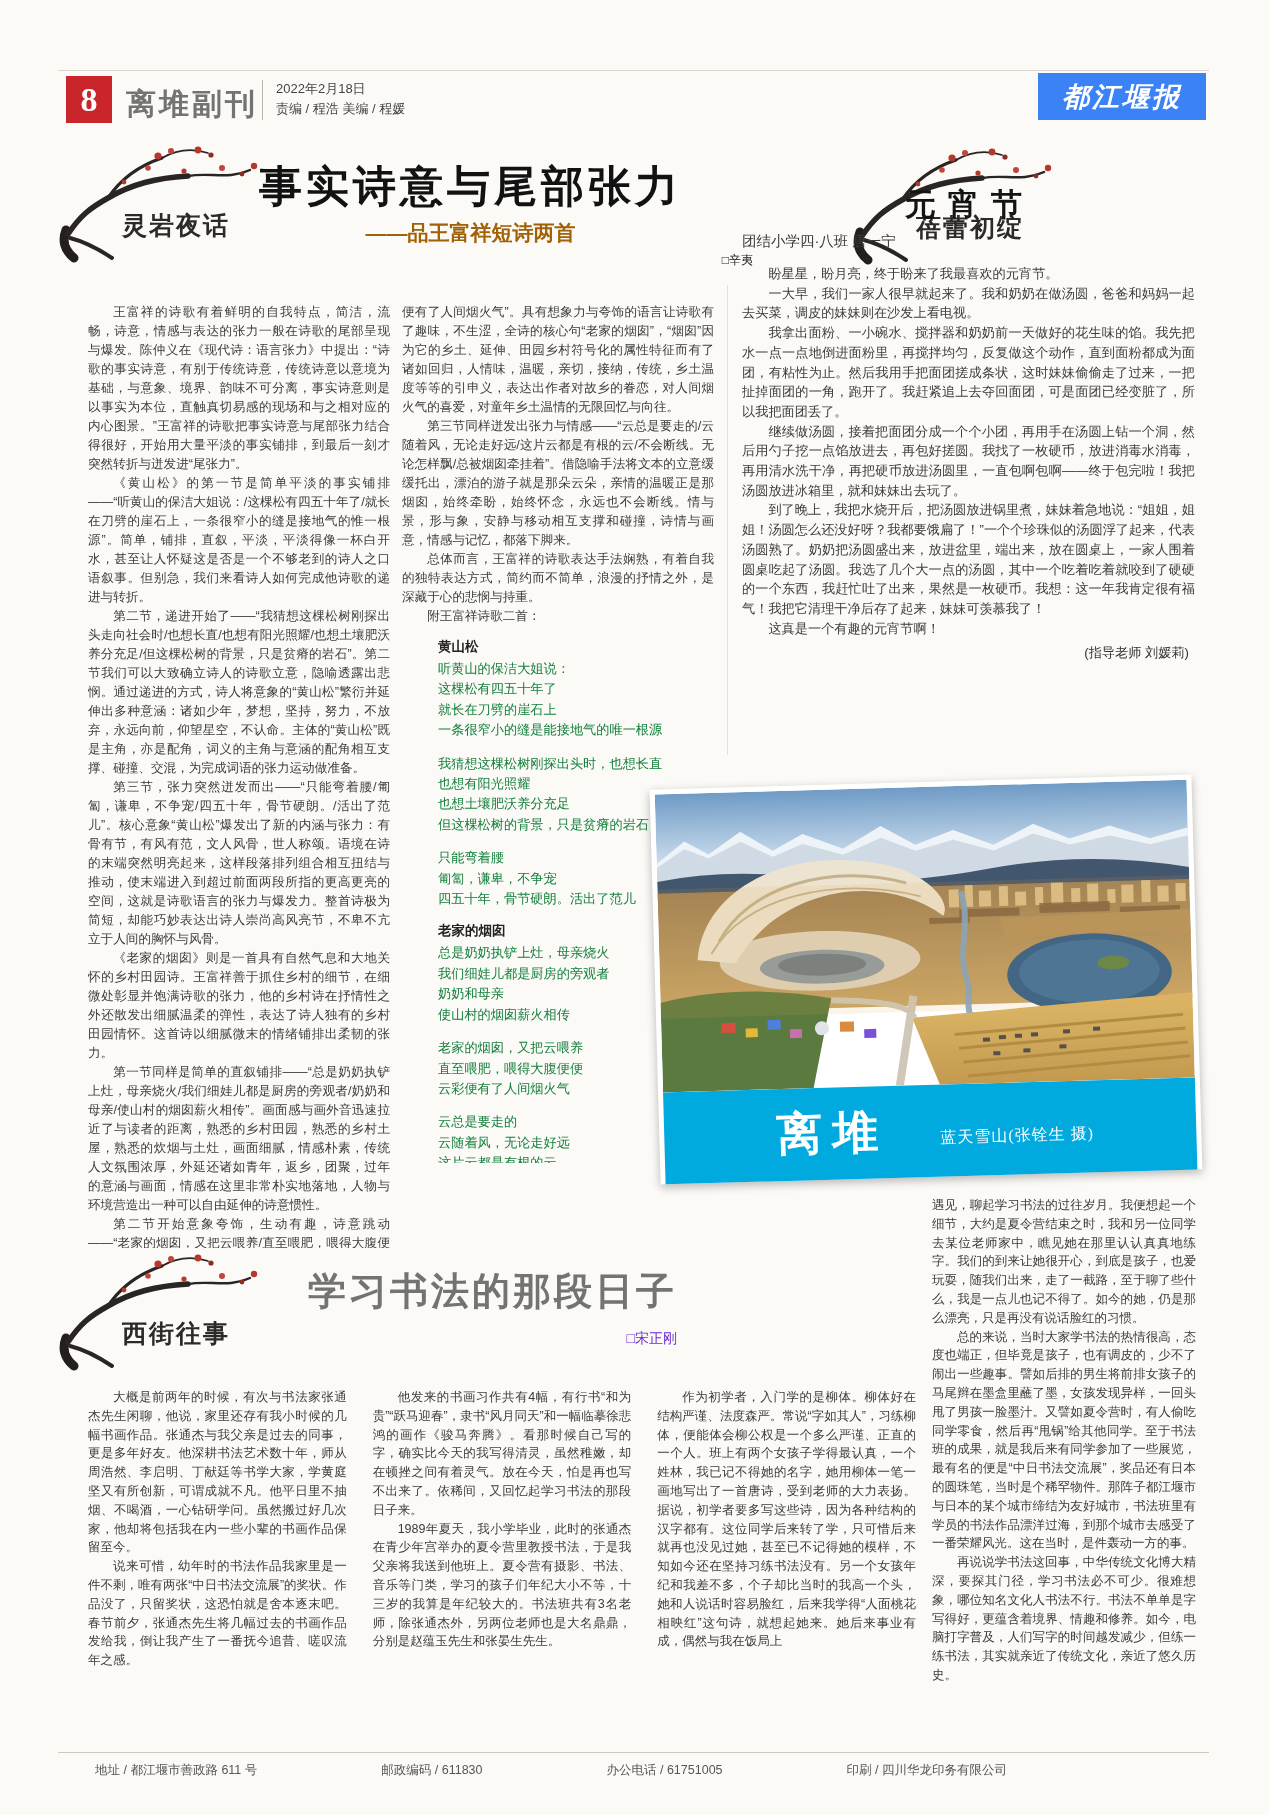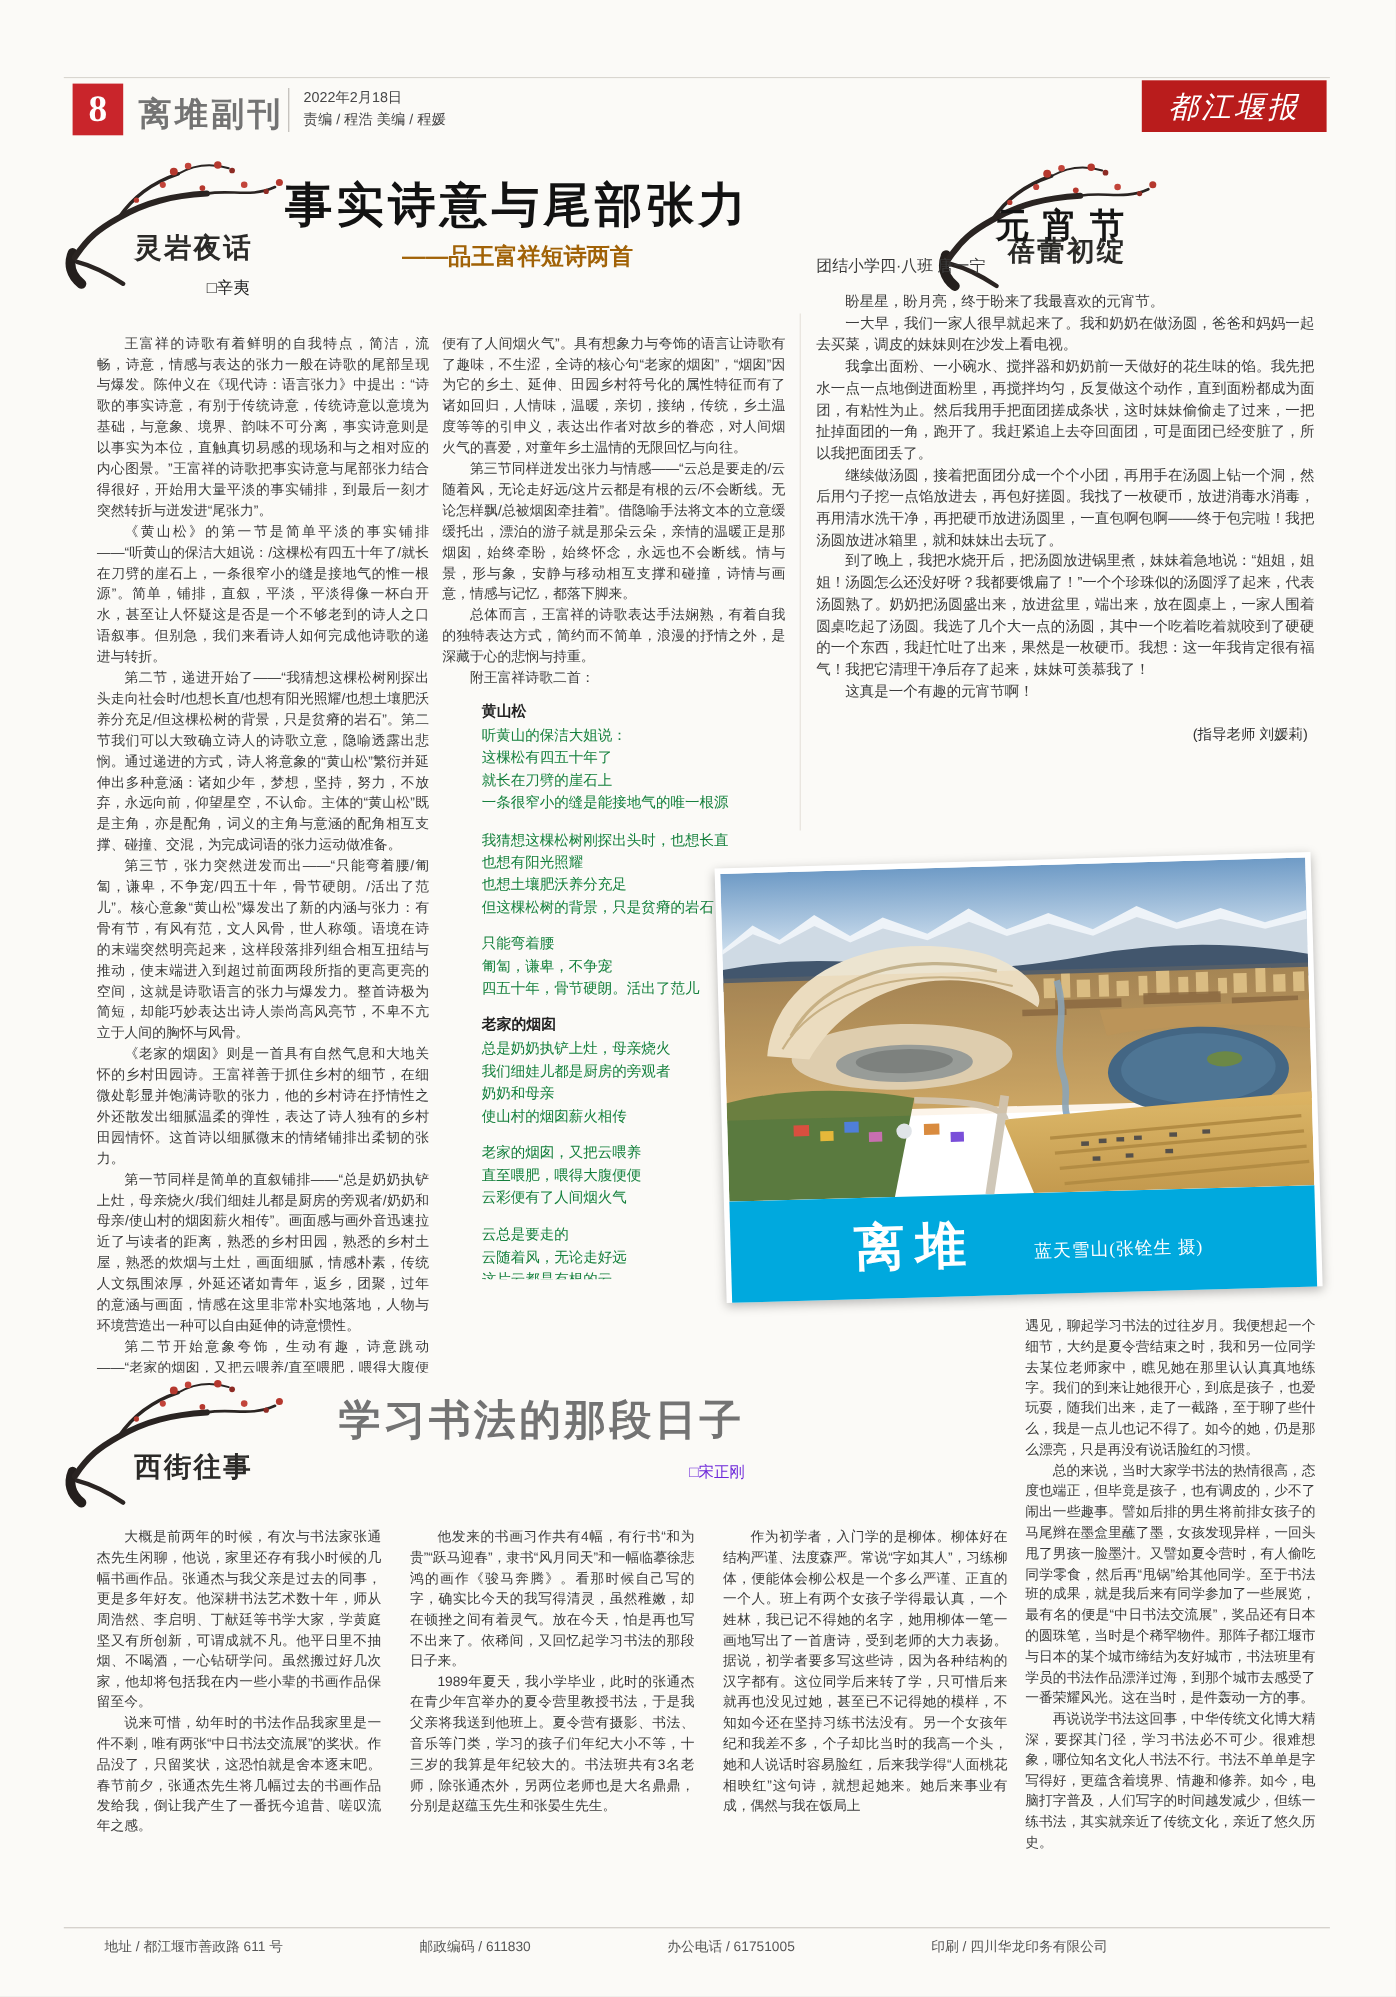--- a/index.html
+++ b/index.html
@@ -2,41 +2,41 @@
 <html><head>
 <meta charset="utf-8">
 <style>
   html,body{margin:0;padding:0;background:#e8e6e2;}
   .page{position:relative;width:1269px;height:1815px;background:#fbfaf7;font-family:"Liberation Sans",sans-serif;color:#333;overflow:hidden;margin:0 auto;}
   .topline{position:absolute;left:58px;right:60px;top:70px;border-top:1px solid #d9d6d0;}
   .pagenum{position:absolute;left:66px;top:76px;width:46px;height:47px;background:#c9252b;color:#fff;display:flex;align-items:center;justify-content:center;font-family:"Liberation Serif",serif;font-weight:700;font-size:34px;}
   .section-title{position:absolute;left:126px;top:84px;font-size:30px;font-weight:900;letter-spacing:3px;color:#737373;}
   .header-divider{position:absolute;left:262px;top:80px;height:40px;border-left:1px solid #b9b6b1;}
   .header-meta{position:absolute;left:276px;top:79px;font-size:13px;color:#454545;line-height:20px;}
-  .masthead{position:absolute;left:1038px;top:73px;width:168px;height:47px;background:#b91c1c;color:#fff;display:flex;align-items:center;justify-content:center;font-family:"Liberation Serif",serif;font-style:italic;font-weight:400;font-size:27px;letter-spacing:3px;}
+  .masthead{position:absolute;left:1038px;top:73px;width:168px;height:47px;background:#3b82f6;color:#fff;display:flex;align-items:center;justify-content:center;font-family:"Liberation Serif",serif;font-style:italic;font-weight:700;font-size:27px;letter-spacing:3px;}
   .badge{position:absolute;width:218px;height:126px;}
   .badge svg{width:100%;height:100%;}
   .badge-text{font-family:"Liberation Sans",sans-serif;font-size:25px;font-weight:700;fill:#2b2a28;letter-spacing:2px;}
   .b1{left:58px;top:138px;}
   .b2{left:852px;top:140px;}
   .b3{left:58px;top:1246px;}
   .a1-title{position:absolute;left:188px;top:158px;width:565px;text-align:center;font-size:43px;font-weight:900;letter-spacing:4px;color:#121212;}
   .a1-subtitle{position:absolute;left:188px;top:219px;width:565px;text-align:center;font-size:21px;font-weight:700;color:#a16207;}
-  .a1-author{position:absolute;left:188px;top:252px;width:565px;text-align:left;font-size:15px;color:#222;}
+  .a1-author{position:absolute;left:188px;top:252px;width:565px;text-align:right;font-size:12px;color:#222;}
   .body-p{font-size:12.6px;line-height:19px;text-align:justify;text-indent:2em;margin:0;color:#3b3b3b;}
   .cont{text-indent:0;}
   .a1-col1{position:absolute;left:88px;top:303px;width:302px;height:945px;overflow:hidden;}
   .a1-col2{position:absolute;left:402px;top:303px;width:312px;height:860px;overflow:hidden;}
   .poem-title{font-weight:700;font-size:13.5px;color:#222;margin:12px 0 3px 36px;}
   .stanza{white-space:pre-line;margin:0 0 13px 36px;font-family:"Liberation Serif",serif;font-size:13.2px;line-height:20.4px;color:#15803d;}
   .a2-title{position:absolute;left:742px;top:184px;width:455px;text-align:center;font-size:31px;font-weight:900;letter-spacing:12px;color:#141414;}
   .a2-byline{position:absolute;left:742px;top:232px;width:455px;font-family:Liberation Sans, sans-serif;font-size:14.5px;color:#3a3a3a;}
   .a2-body{position:absolute;left:742px;top:264px;width:453px;}
   .a2-body .body-p{font-size:13.2px;line-height:19.7px;}
-  .a2-credit{text-align:right;padding-right:6px;font-size:13.2px;color:#333;margin-top:21px;}
+  .a2-credit{text-align:right;padding-right:6px;font-size:13.2px;color:#333;margin-top:6px;}
   .vdiv{position:absolute;left:727px;top:285px;height:470px;border-left:1px solid #e5e1da;}
   .photo-card{position:absolute;left:655px;top:782px;width:542px;transform:rotate(-1.6deg);background:#fff;padding:5px 5px 0 5px;box-shadow:0 3px 10px rgba(0,0,0,.28);box-sizing:border-box;}
   .photo-svg{width:532px;height:298px;display:block;}
   .photo-banner{width:532px;height:92px;background:#00a9de;display:flex;align-items:center;}
   .photo-label{font-size:46px;font-weight:900;color:#fff;letter-spacing:10px;margin-left:112px;}
   .photo-caption{font-size:16px;color:#fff;font-family:"Liberation Serif",serif;margin-left:52px;margin-top:14px;letter-spacing:1px;}
   .a3-title{position:absolute;left:232px;top:1266px;width:445px;text-align:right;font-size:38px;font-weight:900;letter-spacing:3px;color:#737373;}
   .a3-author{position:absolute;left:232px;top:1330px;width:445px;text-align:right;font-size:14px;color:#6d28d9;}
   .a3-main{position:absolute;left:88px;top:1388px;width:828px;height:352px;column-count:3;column-gap:26px;overflow:hidden;}
   .a3-main .body-p,.a3-col4 .body-p{font-size:12.5px;line-height:18.8px;}

